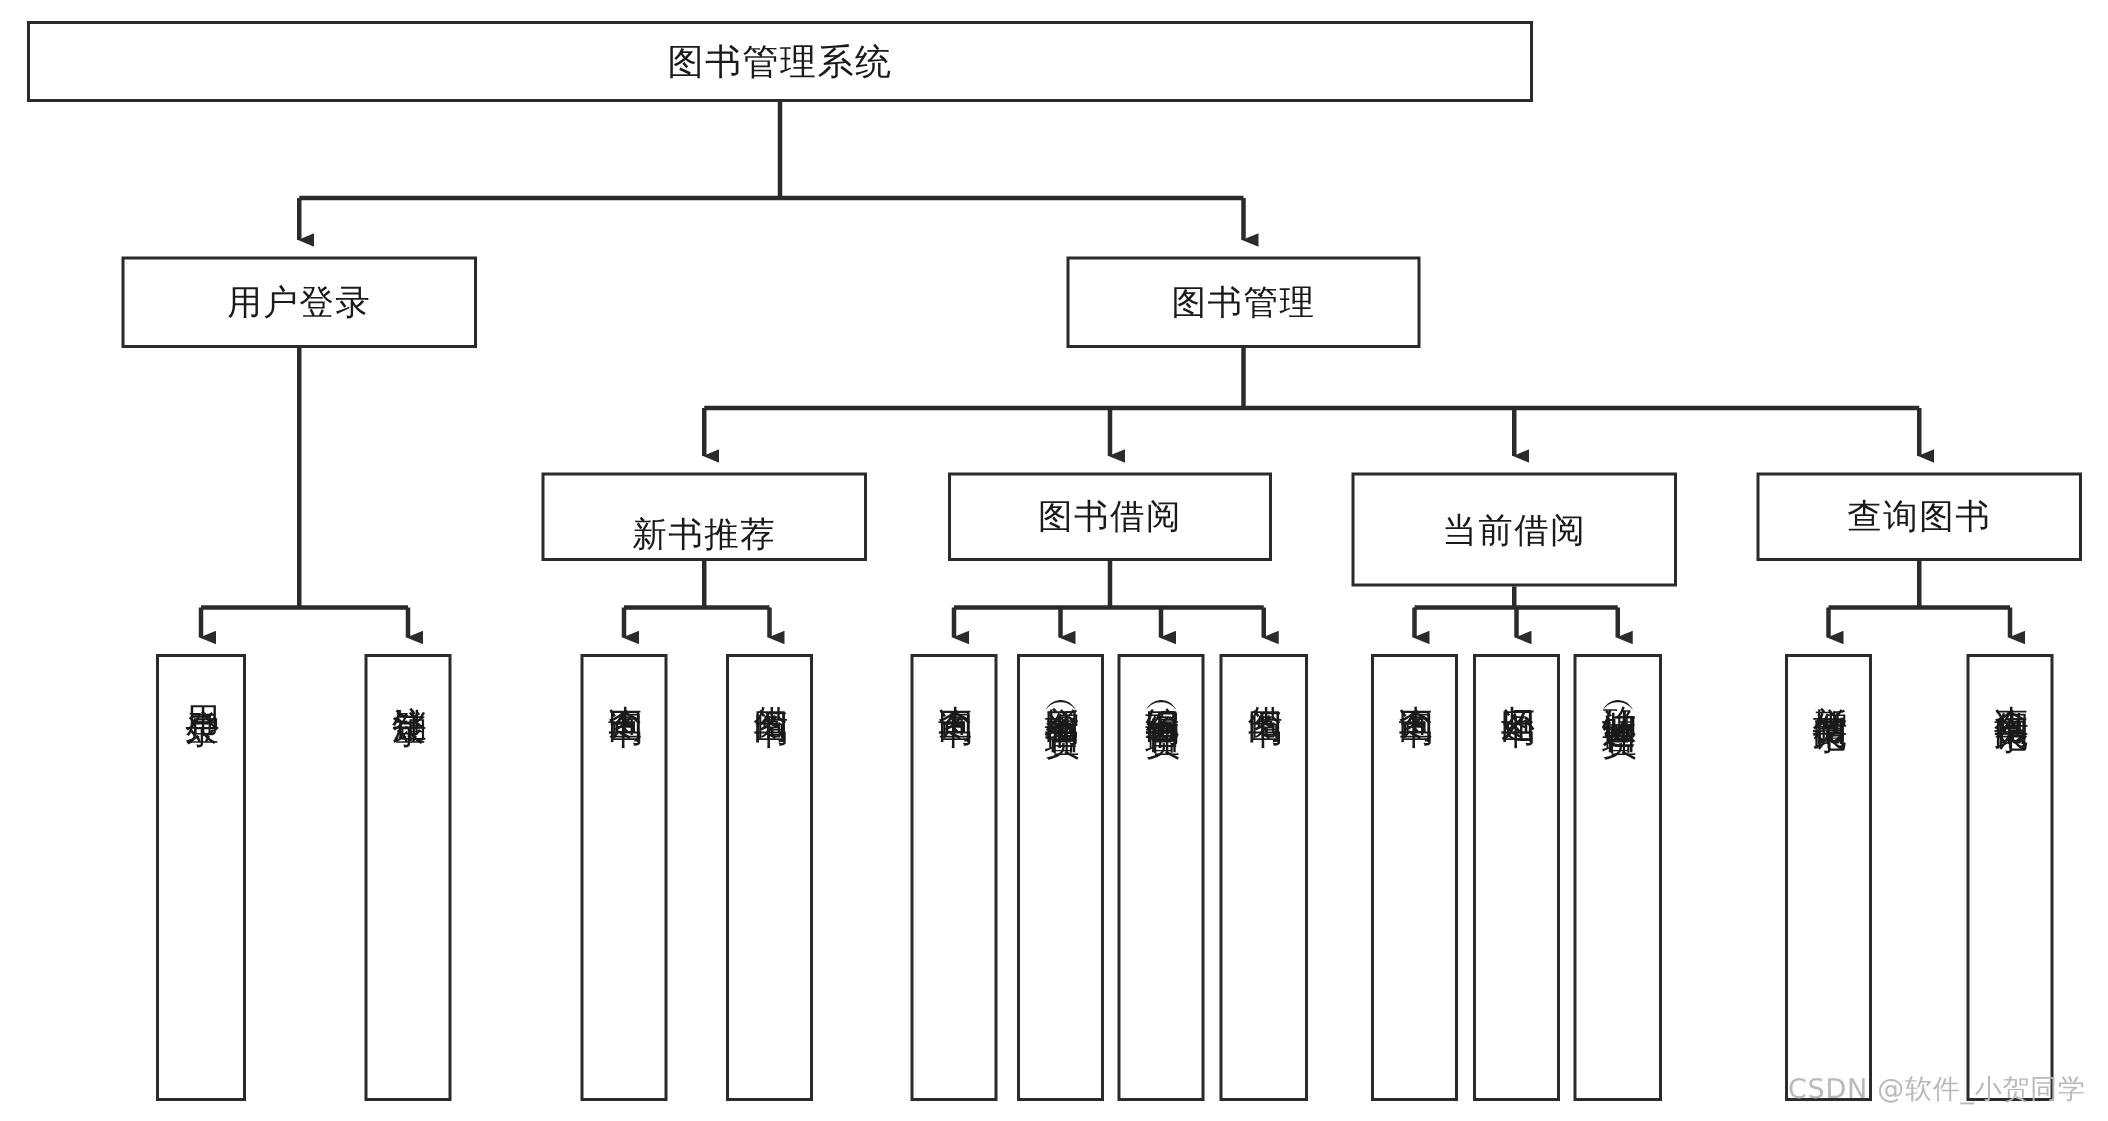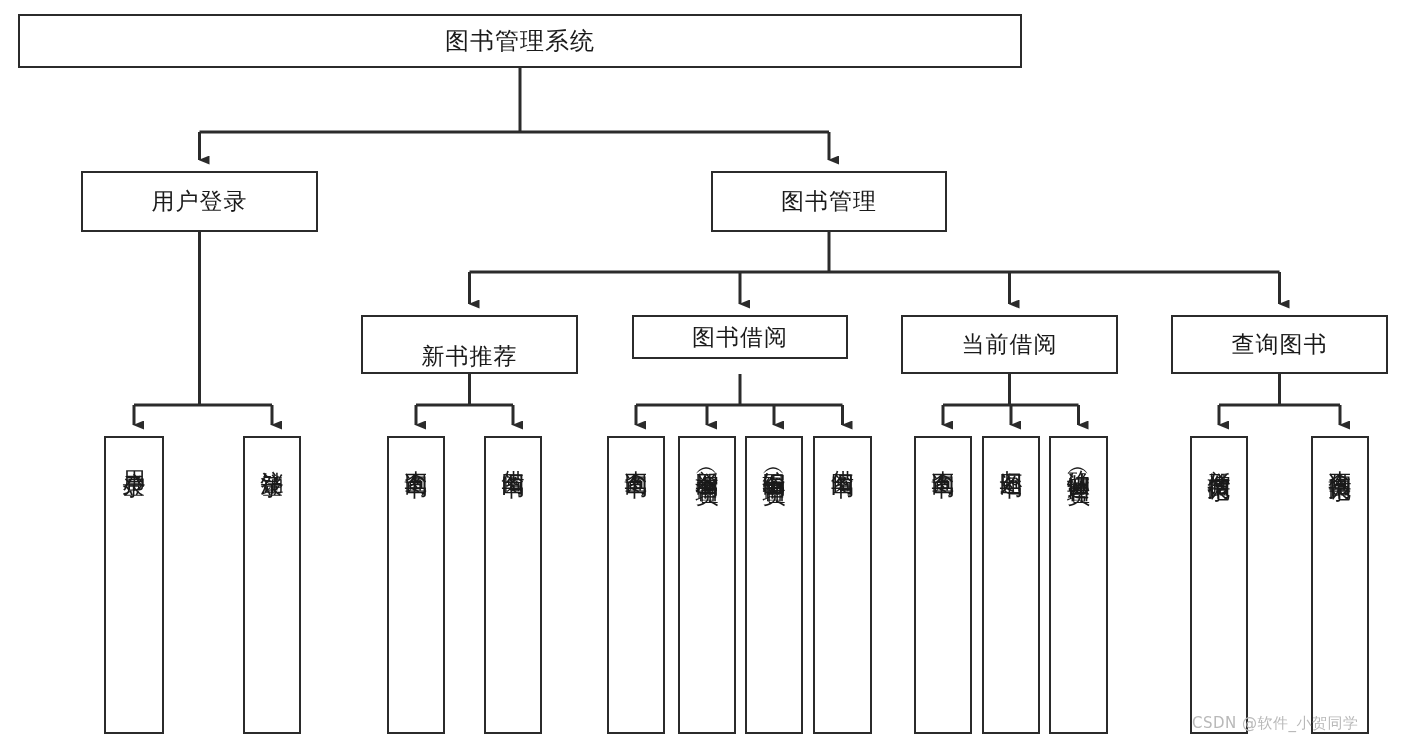--- a/index.html
+++ b/index.html
@@ -57,21 +57,21 @@
     font-size: 23px;
     line-height: 1.18;
     letter-spacing: 2px;
     white-space: nowrap;
     text-align: left;
   }
   .watermark {
     position: absolute;
     left: 1192px;
     top: 714px;
-    font-size: 15px;
+    font-size: 18px;
     color: #b9b9b9;
     white-space: nowrap;
     letter-spacing: 0.5px;
   }
 </style>
 </head>
 <body>
 
 <div id="diagram-root">
 
@@ -125,24 +125,24 @@
   <div class="node node-h" style="left: 81px; top: 171px; width: 237px; height: 61px;">
     <span>用户登录</span>
   </div>
   <div class="node node-h" style="left: 711px; top: 171px; width: 236px; height: 61px;">
     <span>图书管理</span>
   </div>
 
   <div class="node node-h" style="left: 361px; top: 315px; width: 217px; height: 59px; align-items: flex-end;">
     <span>新书推荐</span>
   </div>
-  <div class="node node-h" style="left: 632px; top: 315px; width: 216px; height: 44px;">
+  <div class="node node-h" style="left: 632px; top: 315px; width: 216px; height: 59px;">
     <span>图书借阅</span>
   </div>
-  <div class="node node-h" style="left: 901px; top: 315px; width: 217px; height: 59px;">
+  <div class="node node-h" style="left: 901px; top: 315px; width: 217px; height: 76px;">
     <span>当前借阅</span>
   </div>
   <div class="node node-h" style="left: 1171px; top: 315px; width: 217px; height: 59px;">
     <span>查询图书</span>
   </div>
 
   <div class="node node-v" style="left: 104px; top: 436px; width: 60px; height: 298px;">
     <span class="vtext">用户登录</span>
   </div>
   <div class="node node-v" style="left: 243px; top: 436px; width: 58px; height: 298px;">

